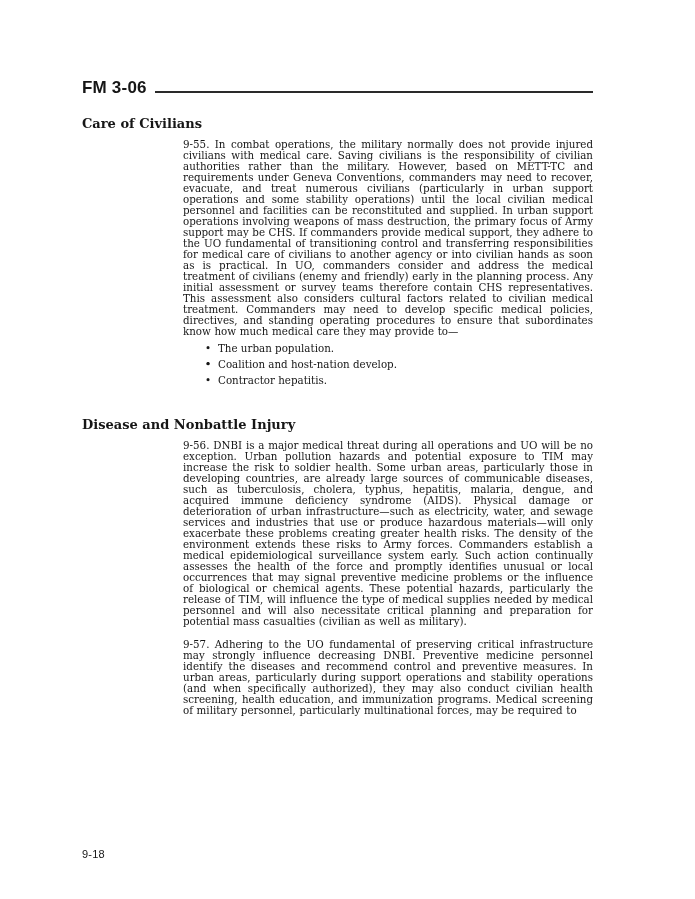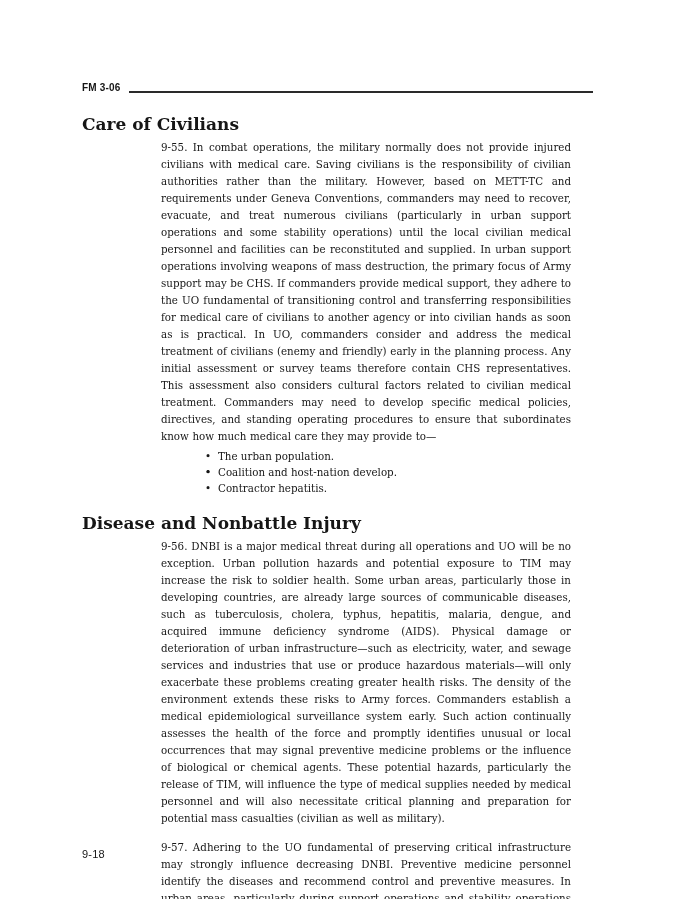--- a/index.html
+++ b/index.html
@@ -23,21 +23,21 @@
     position: absolute;
     top: 82px;
     left: 82px;
     width: 511px;
     display: flex;
     align-items: flex-end;
   }
   .doc-code {
     font-family: "Liberation Sans", sans-serif;
     font-weight: bold;
-    font-size: 10px;
+    font-size: 17px;
     line-height: 11px;
     letter-spacing: 0.2px;
     white-space: nowrap;
   }
   .header-rule {
     flex: 1;
     height: 0;
     border-bottom: 2px solid #2a2a2a;
     margin-left: 8px;
     margin-bottom: 0px;
@@ -45,34 +45,34 @@
   
   .content {
     position: absolute;
     top: 117px;
     left: 82px;
     width: 511px;
   }
   .section-heading {
     font-family: "DejaVu Serif", serif;
     font-weight: bold;
-    font-size: 17px;
+    font-size: 13px;
     line-height: 14px;
     margin: 0 0 8px 0;
   }
   .section + .section .section-heading {
-    margin-top: 20px;
+    margin-top: 30px;
   }
   .para {
-    margin: 0 0 0 79px;
+    margin: 0 0 0 101px;
     width: 410px;
     box-sizing: border-box;
     text-align: justify;
     font-size: 10.3px;
-    line-height: 17px;
+    line-height: 11px;
     word-spacing: 0.3px;
   }
   .para + .para {
     margin-top: 12px;
   }
   .bullet-list {
     list-style: none;
     margin: 4px 0 6px 0;
     padding: 0 0 0 136px;
   }

